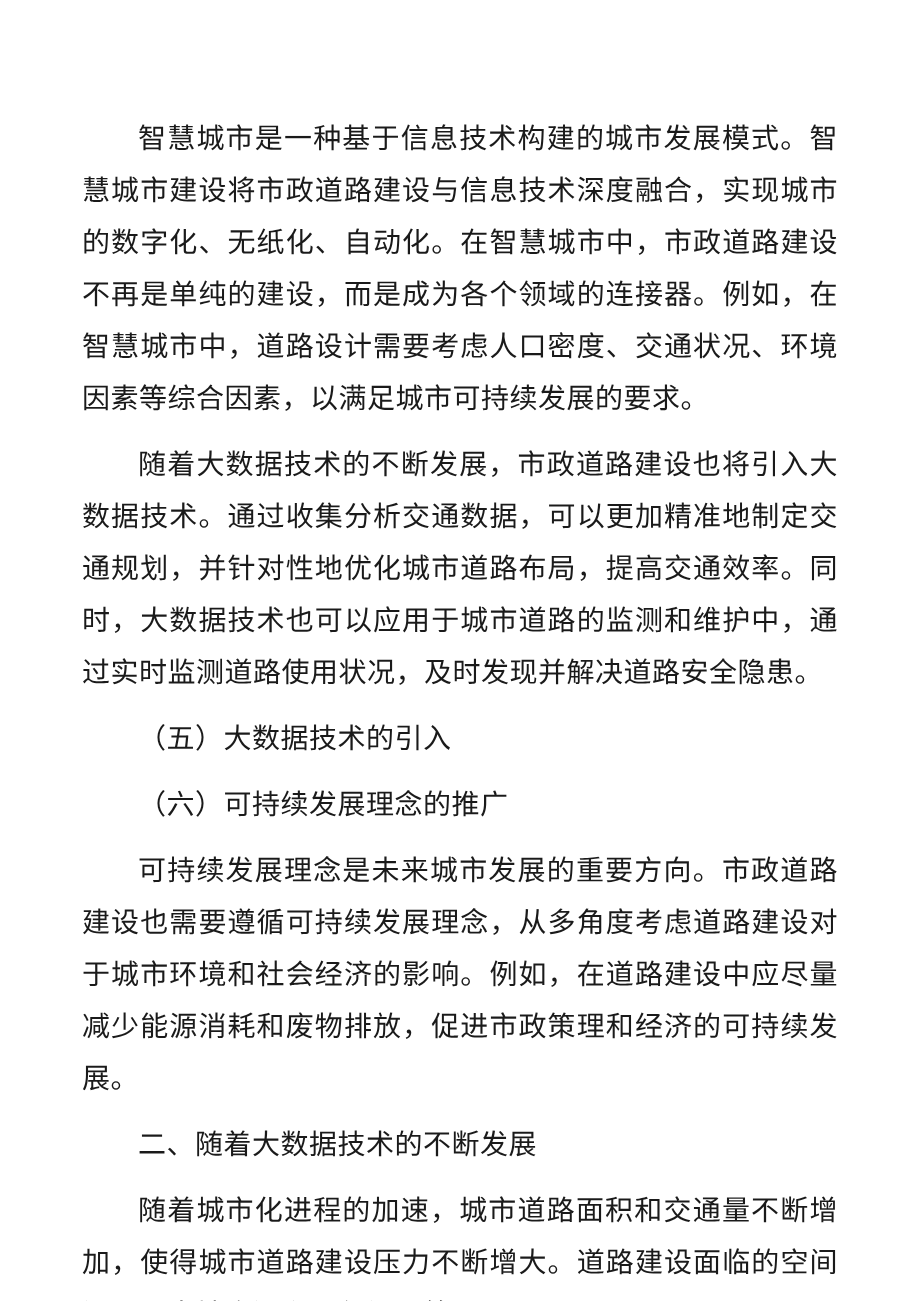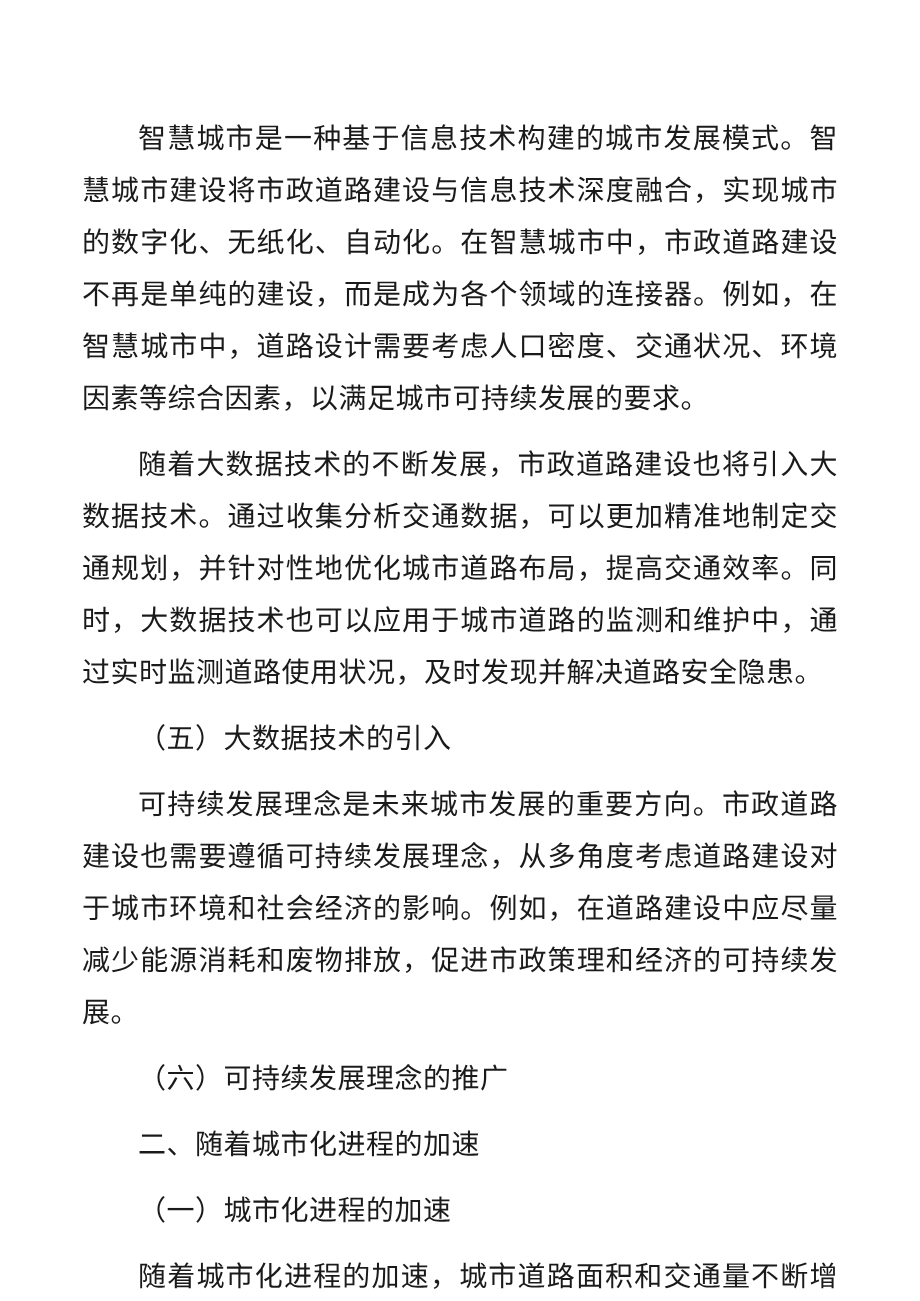--- a/index.html
+++ b/index.html
@@ -40,19 +40,18 @@
   }
 </style>
 </head>
 <body>
 
 <div class="page">
   <div class="doc-body">
       <p class="block paragraph">智慧城市是一种基于信息技术构建的城市发展模式。智慧城市建设将市政道路建设与信息技术深度融合，实现城市的数字化、无纸化、自动化。在智慧城市中，市政道路建设不再是单纯的建设，而是成为各个领域的连接器。例如，在智慧城市中，道路设计需要考虑人口密度、交通状况、环境因素等综合因素，以满足城市可持续发展的要求。</p>
       <p class="block paragraph">随着大数据技术的不断发展，市政道路建设也将引入大数据技术。通过收集分析交通数据，可以更加精准地制定交通规划，并针对性地优化城市道路布局，提高交通效率。同时，大数据技术也可以应用于城市道路的监测和维护中，通过实时监测道路使用状况，及时发现并解决道路安全隐患。</p>
       <p class="block heading">（五）大数据技术的引入</p>
+      <p class="block heading">（六）可持续发展理念的推广</p>
       <p class="block paragraph">可持续发展理念是未来城市发展的重要方向。市政道路建设也需要遵循可持续发展理念，从多角度考虑道路建设对于城市环境和社会经济的影响。例如，在道路建设中应尽量减少能源消耗和废物排放，促进市政策理和经济的可持续发展。</p>
-      <p class="block heading">（六）可持续发展理念的推广</p>
-      <p class="block heading">二、随着城市化进程的加速</p>
-      <p class="block heading">（一）城市化进程的加速</p>
+      <p class="block heading">二、随着大数据技术的不断发展</p>
       <p class="block paragraph">随着城市化进程的加速，城市道路面积和交通量不断增加，使得城市道路建设压力不断增大。道路建设面临的空间问题、土地资源和环保问题等</p>
     </div>
 </div>
 
 </body></html>

